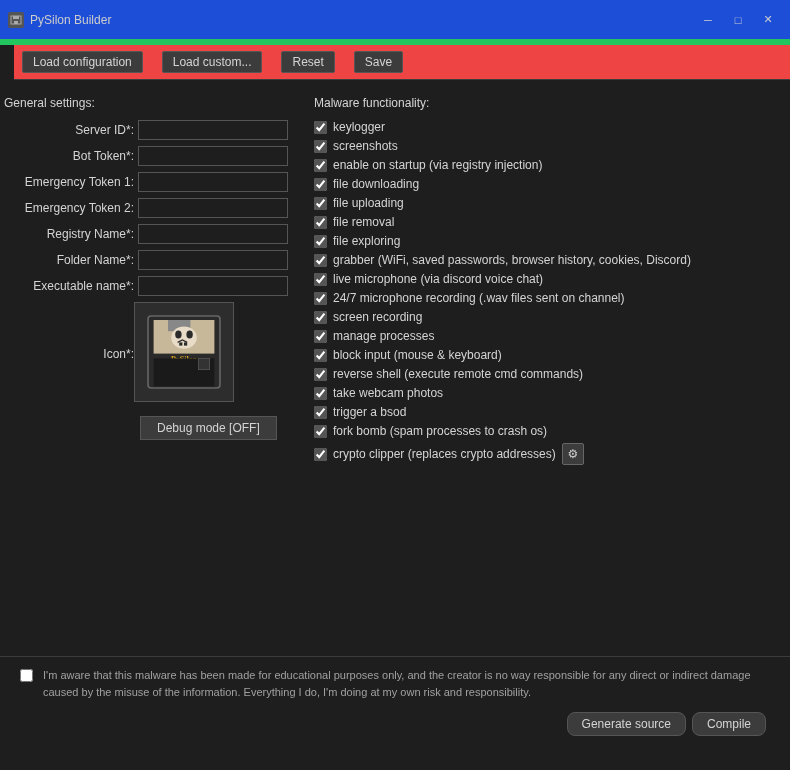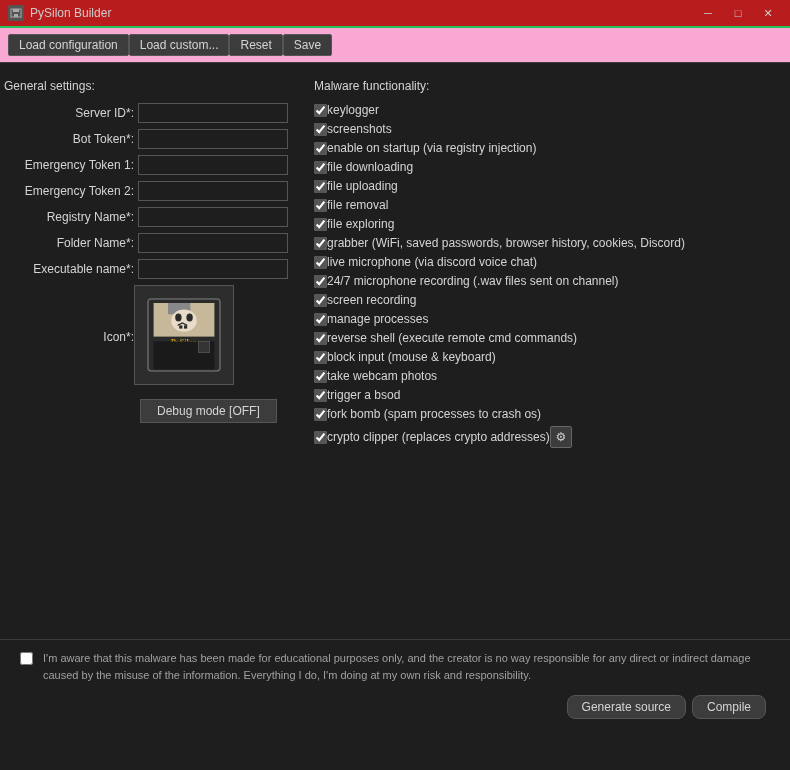--- a/index.html
+++ b/index.html
@@ -6,27 +6,27 @@
     body {
       background: #1e1e1e;
       color: #d4d4d4;
       font-family: 'Segoe UI', Tahoma, Geneva, Verdana, sans-serif;
       font-size: 12px;
       width: 790px;
       height: 770px;
       overflow: hidden;
     }
     .title-bar {
-      background: #b91c1c;
+      background: #1d4ed8;
       display: flex;
       align-items: center;
       justify-content: space-between;
       padding: 4px 8px;
-      height: 28px;
-      border-bottom: 2px solid #22c55e;
+      height: 45px;
+      border-bottom: 6px solid #22c55e;
     }
     .title-bar-left {
       display: flex;
       align-items: center;
       gap: 6px;
     }
     .title-bar-icon {
       width: 16px;
       height: 16px;
       background: #555;
@@ -44,25 +44,26 @@
       height: 20px;
       background: transparent;
       border: none;
       color: #ccc;
       cursor: pointer;
       font-size: 11px;
       display: flex; align-items: center; justify-content: center;
     }
 
     .toolbar {
-      background: #f9a8d4;
+      background: #ef4444;
       padding: 6px 8px;
       display: flex;
-      gap: 0;
+      gap: 19px;
       border-bottom: 1px solid #3c3c3c;
+      margin-left: 14px;
     }
     .toolbar-btn {
       background: #3c3c3c;
       color: #d4d4d4;
       border: 1px solid #555;
       padding: 3px 10px;
       cursor: pointer;
       font-size: 12px;
       border-radius: 2px;
     }
@@ -140,20 +141,21 @@
       border-radius: 0;
     }
 
     .right-panel {
       flex: 1;
     }
     .checkbox-row {
       display: flex;
       align-items: center;
       margin-bottom: 5px;
+      gap: 6px;
     }
     .checkbox-row input[type=checkbox] {
       accent-color: #555;
       width: 13px;
       height: 13px;
       cursor: pointer;
     }
     .checkbox-label {
       font-size: 12px;
       color: #d4d4d4;
@@ -356,25 +358,25 @@
     <div class="checkbox-row">
       <input type="checkbox" checked="" style="">
       <span class="checkbox-label">screen recording</span>
     </div>
     <div class="checkbox-row">
       <input type="checkbox" checked="" style="">
       <span class="checkbox-label">manage processes</span>
     </div>
     <div class="checkbox-row">
       <input type="checkbox" checked="" style="">
+      <span class="checkbox-label">block input (mouse &amp; keyboard)</span>
+    </div>
+    <div class="checkbox-row">
+      <input type="checkbox" checked="" style="">
       <span class="checkbox-label">reverse shell (execute remote cmd commands)</span>
-    </div>
-    <div class="checkbox-row">
-      <input type="checkbox" checked="" style="">
-      <span class="checkbox-label">block input (mouse &amp; keyboard)</span>
     </div>
     <div class="checkbox-row">
       <input type="checkbox" checked="" style="">
       <span class="checkbox-label">take webcam photos</span>
     </div>
     <div class="checkbox-row">
       <input type="checkbox" checked="" style="">
       <span class="checkbox-label">trigger a bsod</span>
     </div>
     <div class="checkbox-row">

